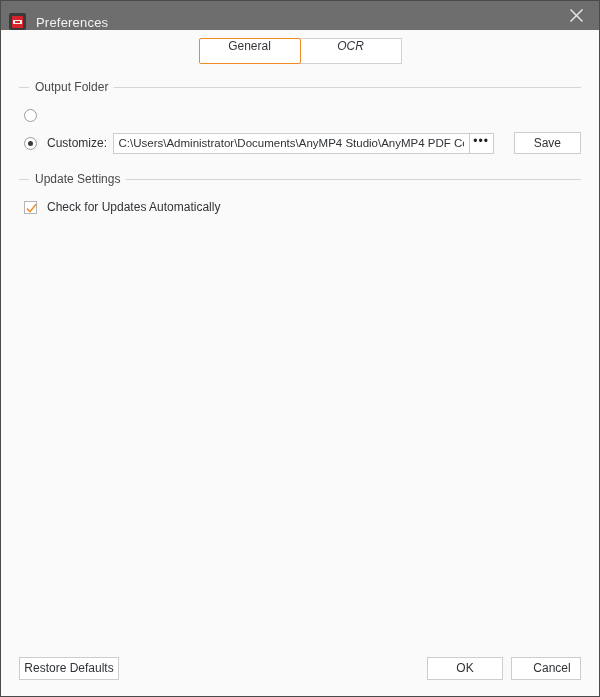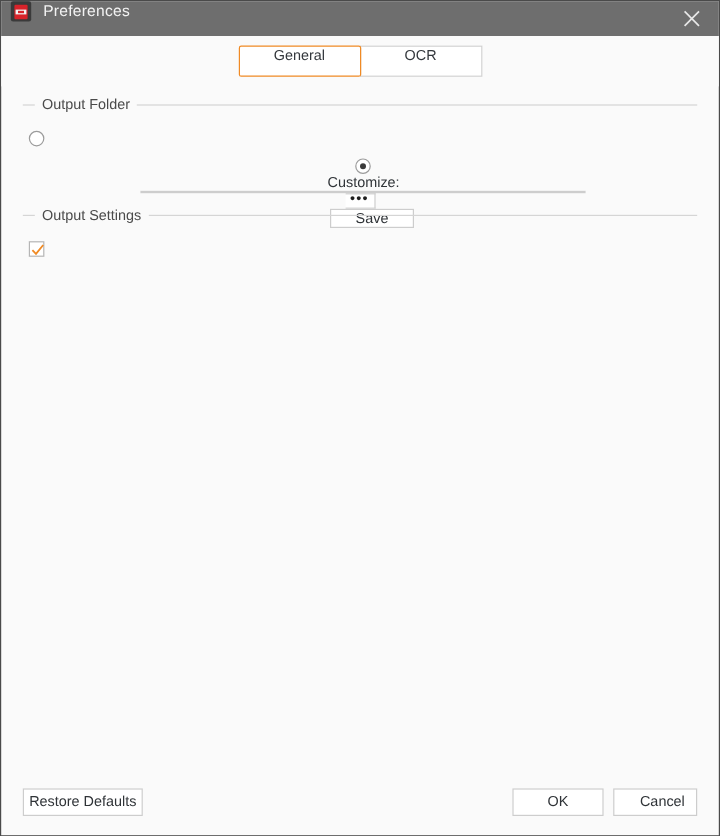--- a/index.html
+++ b/index.html
@@ -22,21 +22,21 @@
     background: #fafafa;
     display: flex;
     flex-direction: column;
   }
   
   .titlebar {
     height: 29px;
     min-height: 29px;
     background: #6e6e6e;
     display: flex;
-    align-items: flex-start;
+    align-items: flex-end;
     padding: 0 0 0 8px;
     box-sizing: border-box;
   }
   .app-icon {
     width: 17px;
     height: 17px;
     border-radius: 2px;
     background: #3a3a3a;
     position: relative;
     flex: 0 0 auto;
@@ -108,21 +108,21 @@
     box-sizing: border-box;
     background: #ffffff;
     border: 1px solid #d2d2d2;
     font-size: 12px;
     color: #33373c;
     display: flex;
     align-items: flex-start;
     justify-content: center;
     cursor: default;
   }
-  .tab + .tab { margin-left: -1px; }
+  .tab + .tab { margin-left: -1px; font-style: italic; }
   .tab.active {
     border: 1.5px solid #f08a24;
     position: relative;
     z-index: 2;
     border-radius: 2px;
   }
 
   
   .content {
     flex: 1 1 auto;
@@ -154,21 +154,21 @@
     height: 1px;
     background: #d5d5d5;
   }
 
   .opt-row {
     display: flex;
     align-items: center;
     height: 22px;
   }
   .opt-row.first { margin-top: 10px; }
-  .opt-row.second { margin-top: 6px; flex-direction: column; }
+  .opt-row.second { margin-top: 6px; }
 
   .radio {
     width: 13px;
     height: 13px;
     box-sizing: border-box;
     border: 1px solid #9b9b9b;
     border-radius: 50%;
     background: #ffffff;
     position: relative;
     margin-left: 5px;
@@ -334,30 +334,31 @@
           <span class="path-text">C:\Users\Administrator\Documents\AnyMP4 Studio\AnyMP4 PDF Converter Ultimate</span>
         </div>
         <div class="dots-btn">•••</div>
         <div class="open-btn">Save</div>
       </div>
     </div>
 
     <div class="groupbox" style="margin-top:18px;">
       <div class="group-legend-row">
         <div class="lead"></div>
-        <div class="group-legend">Output Settings</div>
+        <div class="group-legend">Update Settings</div>
         <div class="rule"></div>
       </div>
 
       <div class="opt-row first">
         <div class="checkbox checked">
           <svg width="11" height="11" viewBox="0 0 11 11">
             <polyline points="1,5.5 4,8.6 10,1.2" fill="none" stroke="#f08a24" stroke-width="1.5"></polyline>
           </svg>
         </div>
+        <div class="opt-label">Check for Updates Automatically</div>
       </div>
     </div>
 
   </div>
 
   <div class="footer">
     <div class="btn btn-restore">Restore Defaults</div>
     <div class="footer-spacer"></div>
     <div class="btn btn-ok">OK</div>
     <div class="btn btn-cancel">Cancel</div>

